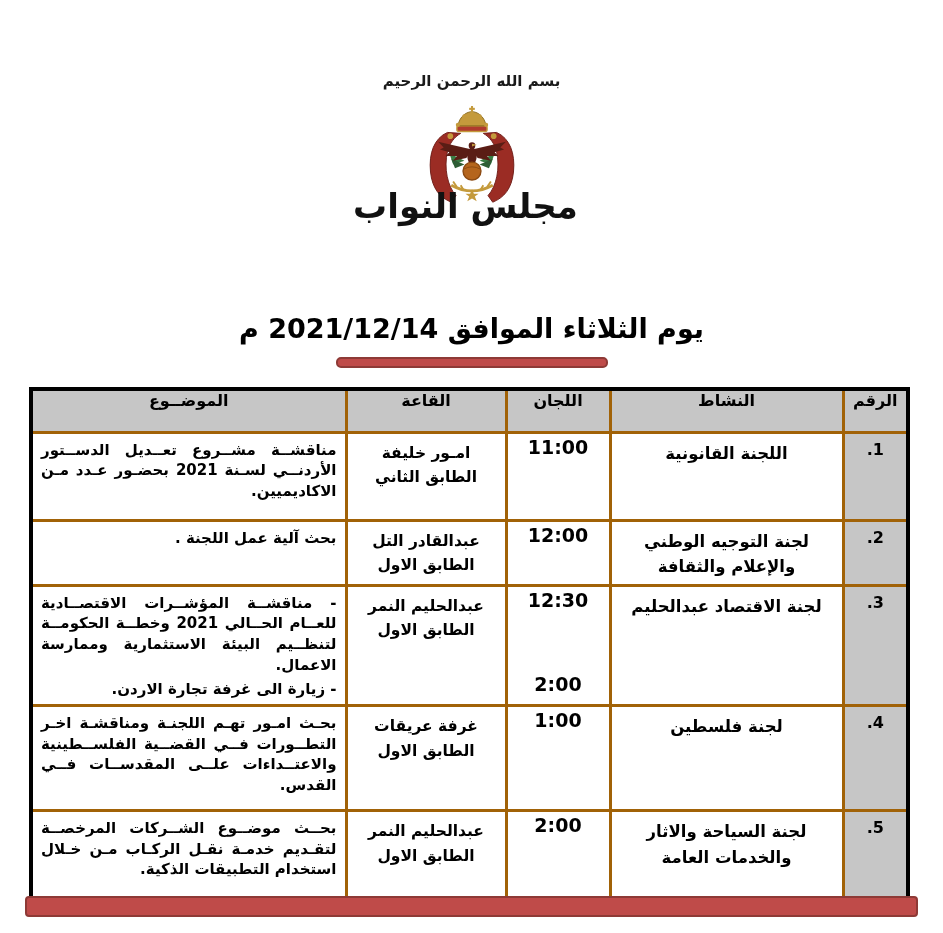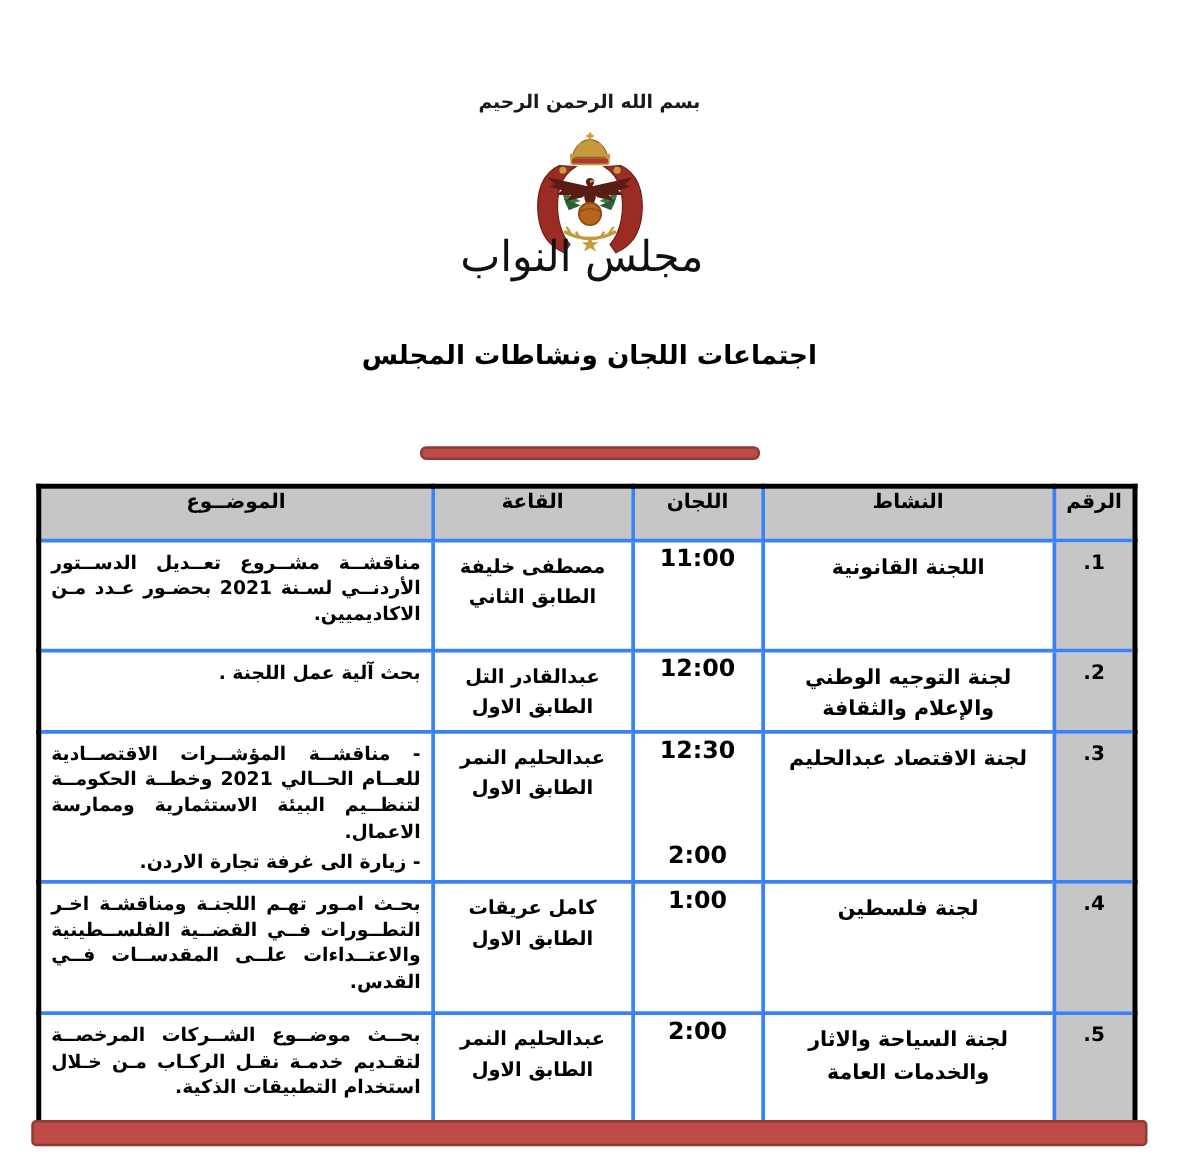--- a/index.html
+++ b/index.html
@@ -31,21 +31,21 @@
     top: 102px; left: 0; right: 0;
     text-align: center;
   }
   .emblem-wrap svg { display: inline-block; }
 
   .org-name {
     position: absolute;
     top: 186px; left: 0; right: 12px;
     text-align: center;
     font-size: 34px;
-    font-weight: 400;
+    font-weight: 700;
     color: #111111;
   }
 
   .doc-title {
     position: absolute;
     top: 272px; left: 0; right: 0;
     text-align: center;
     font-size: 21px;
     font-weight: 700;
     color: #000000;
@@ -74,21 +74,21 @@
   table.schedule {
     position: absolute;
     top: 387px;
     right: 33px;
     width: 877px;
     border-collapse: collapse;
     table-layout: fixed;
     direction: rtl;
   }
   table.schedule td, table.schedule th {
-    border: 3px solid #3b82f6;
+    border: 3px solid #a16207;
     vertical-align: top;
     overflow: hidden;
   }
   table.schedule { border: 4px solid #000000; }
 
   th.hdr {
     background: #c6c6c6;
     font-size: 16px;
     font-weight: 700;
     text-align: center;
@@ -191,22 +191,22 @@
 
       <path d="M48,88 Q70,100 92,88" fill="none" stroke="#c49a3c" stroke-width="3"></path>
       <path d="M50,84 L54,90 M58,88 L61,93 M82,88 L79,93 M90,84 L86,90" stroke="#c49a3c" stroke-width="2"></path>
 
       <path d="M70,92 L72,97 L77,97 L73,100 L75,105 L70,102 L65,105 L67,100 L63,97 L68,97 Z" fill="#c49a3c"></path>
     </svg>
   </div>
 
   <div class="org-name">مجلس النواب</div>
 
-  <div class="doc-title">اجتماعات اللجان ونشاطات المجلس</div>
-
+
+  <div class="doc-date">يوم الثلاثاء الموافق 2021/12/14 م</div>
 
   <div class="date-underline" style="background:#bf4b49; border:2px solid #8e3a36;"></div>
 
   <table class="schedule">
     <colgroup>
       <col style="width:65px">
       <col style="width:233px">
       <col style="width:104px">
       <col style="width:160px">
       <col style="width:315px">
@@ -218,21 +218,21 @@
       <th class="hdr">اللجان</th>
       <th class="hdr">القاعة</th>
       <th class="hdr">الموضــوع</th>
     </tr>
 
     <tr style="height:88px;">
       <td class="num">.1</td>
       <td class="activity">اللجنة القانونية</td>
       <td class="time">11:00</td>
       <td class="hall">
-        <span>مصطفى خليفة</span><br>
+        <span>امـور خليفة</span><br>
         <span>الطابق الثاني</span>
       </td>
       <td class="subject">
         <p>مناقشــة مشــروع تعــديل الدســتور الأردنــي لسـنة 2021 بحضـور عـدد مـن الاكاديميين.</p>
       </td>
     </tr>
 
     <tr style="height:65px;">
       <td class="num">.2</td>
       <td class="activity">لجنة التوجيه الوطني والإعلام والثقافة</td>
@@ -261,21 +261,21 @@
         <p>- مناقشــة المؤشــرات الاقتصــادية للعــام الحــالي 2021 وخطــة الحكومــة لتنظــيم البيئة الاستثمارية وممارسة الاعمال.</p>
         <p class="sub2 last-right">- زيارة الى غرفة تجارة الاردن.</p>
       </td>
     </tr>
 
     <tr style="height:105px;">
       <td class="num">.4</td>
       <td class="activity">لجنة فلسطين</td>
       <td class="time">1:00</td>
       <td class="hall">
-        <span>كامل عريقات</span><br>
+        <span>غرفة عريقات</span><br>
         <span>الطابق الاول</span>
       </td>
       <td class="subject">
         <p>بحـث امـور تهـم اللجنـة ومناقشـة اخـر التطــورات فــي القضــية الفلســطينية والاعتــداءات علــى المقدســات فــي القدس.</p>
       </td>
     </tr>
 
     <tr style="height:90px;">
       <td class="num">.5</td>
       <td class="activity">لجنة السياحة والاثار والخدمات العامة</td>

